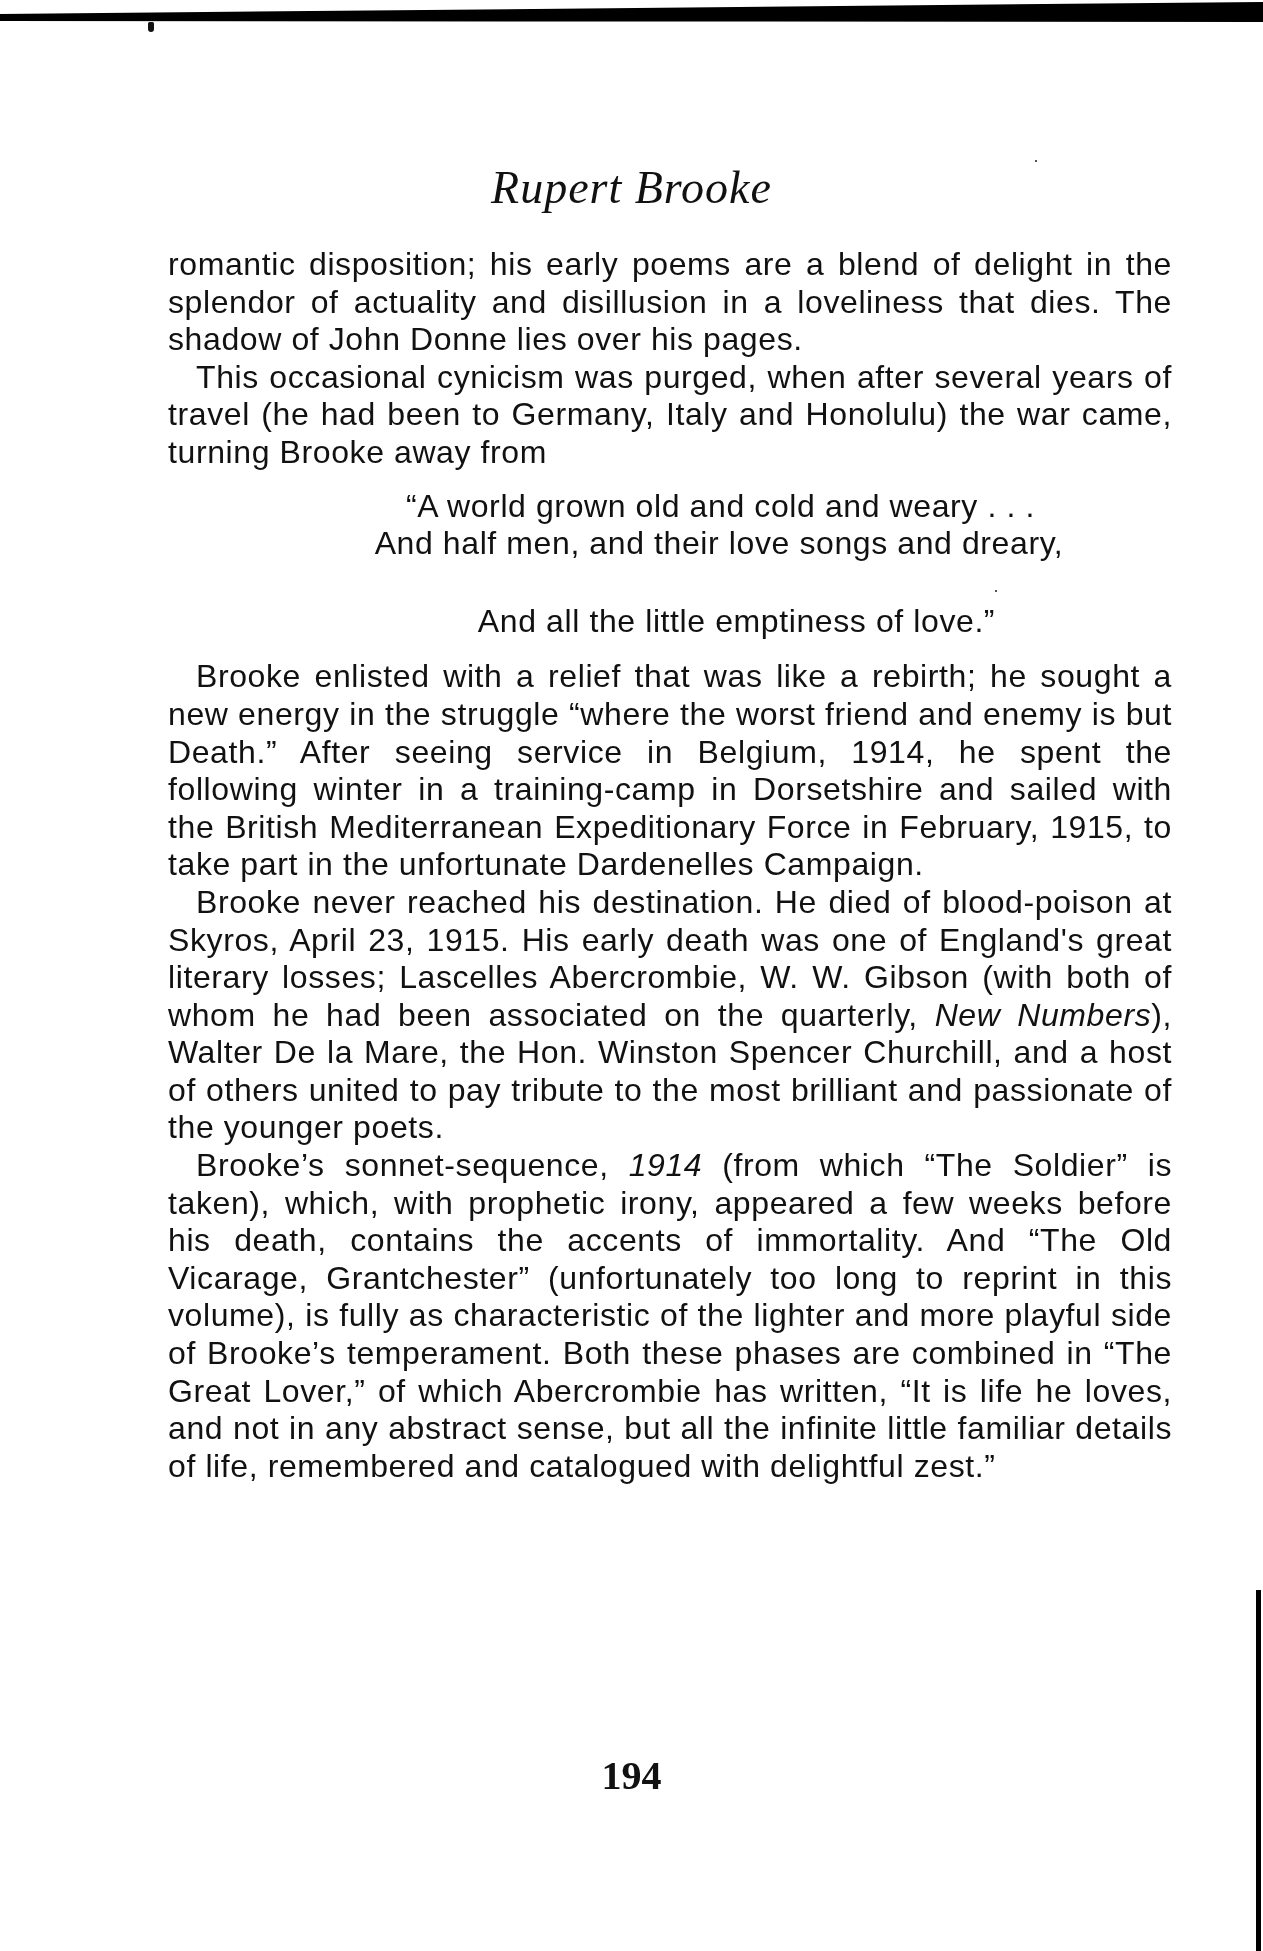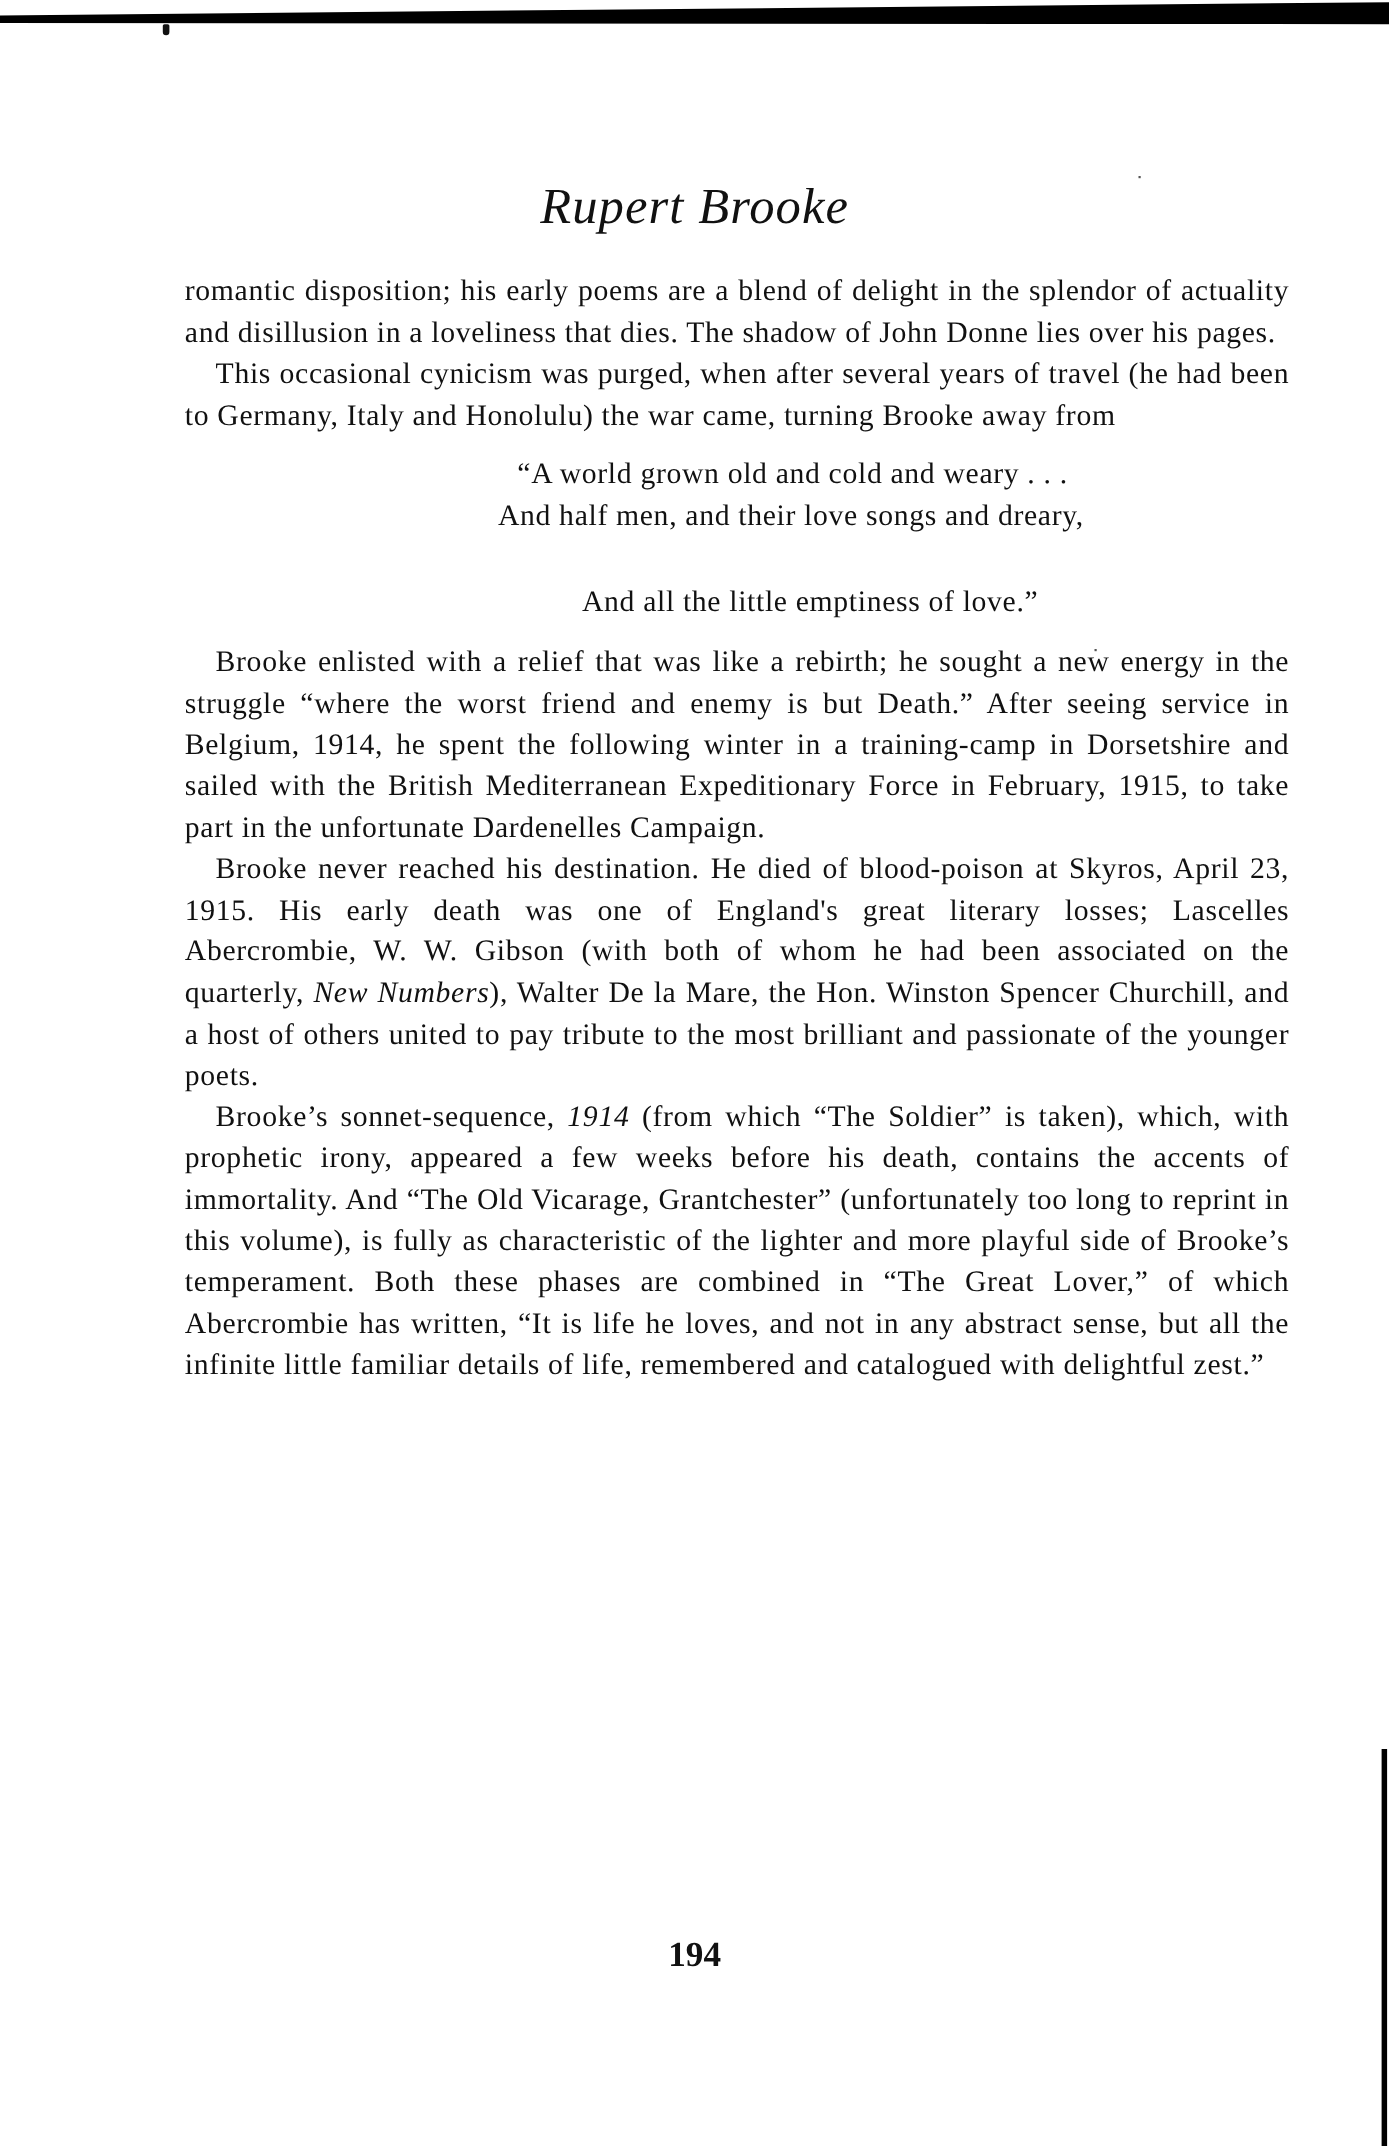--- a/index.html
+++ b/index.html
@@ -9,37 +9,37 @@
     .right-edge { position: absolute; left: 1256px; top: 1590px; width: 5px; height: 361px; background: #000; }
     .mark { position: absolute; left: 148px; top: 22px; width: 6px; height: 10px; background: #111; border-radius: 2px 2px 4px 4px; }
     .speck { position: absolute; width: 2px; height: 2px; background: #555; }
     .running-head {
       position: absolute; left: 0; width: 1263px; top: 158px; text-align: center;
       font-family: "Liberation Serif", "DejaVu Serif", serif; font-style: italic;
       font-size: 46px; letter-spacing: 1px; line-height: 60px;
     }
     .body-text {
       position: absolute; left: 168px; width: 1004px; top: 246px;
-      font-family: Liberation Serif, serif;
-      font-size: 27px; line-height: 37.6px; letter-spacing: 0.6px;
+      font-family: Liberation Sans, sans-serif;
+      font-size: 32px; line-height: 37.6px; letter-spacing: 0.6px;
       text-align: justify;
     }
     .body-text p { margin: 0; }
     .body-text p.indent { text-indent: 28px; }
     .body-text p.last-line-left { text-align-last: left; }
     .verse { margin: 16px 0 18px 0; }
     .verse .line { display: block; text-align: center; white-space: nowrap; }
     .verse .l1 { padding-left: 101px; }
     .verse .l2 { padding-left: 98px; }
     .verse .l3 { padding-left: 133px; margin-top: 40px; }
     em { font-style: italic; margin-top: 24px; }
     .page-number {
       position: absolute; left: 0; width: 1263px; top: 1756px; text-align: center;
       font-family: "Liberation Serif", "DejaVu Serif", serif; font-weight: bold;
-      font-size: 32px; line-height: 40px;
+      font-size: 40px; line-height: 40px;
     }
   </style>
 </head>
 <body>
 
 <div class="top-bar">
   <svg width="1263" height="24" viewBox="0 0 1263 24">
     <polygon points="0,14 1263,2 1263,22 0,21" fill="#000"></polygon>
   </svg>
 </div>

